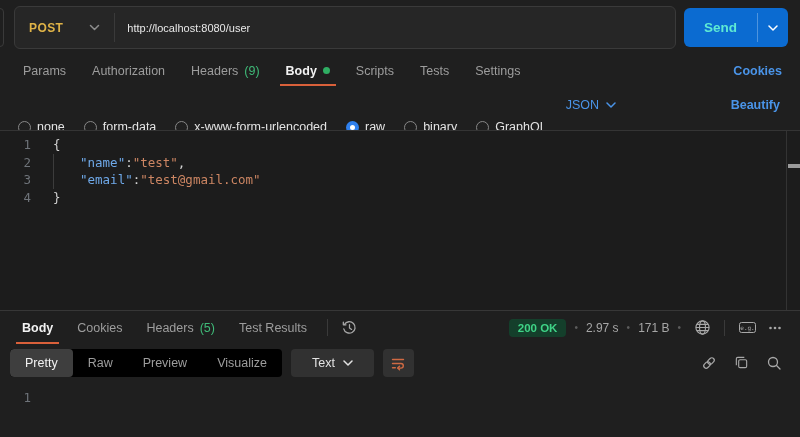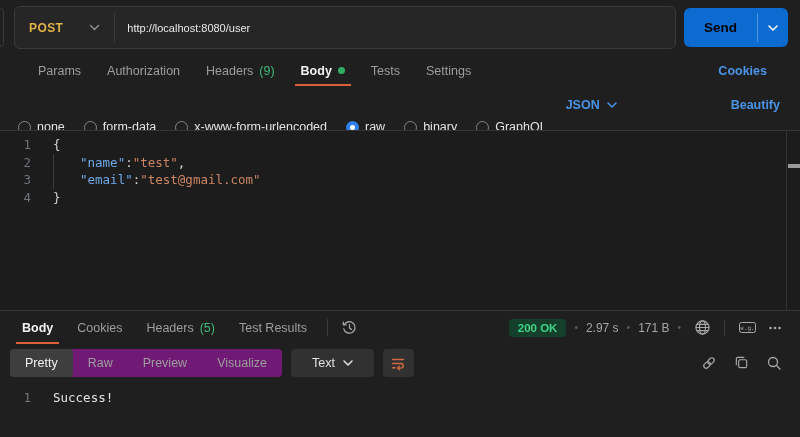--- a/index.html
+++ b/index.html
@@ -21,41 +21,41 @@
   }
   .method-select { display:flex; align-items:center; gap:26px; padding:0 14px 0 14px; cursor:pointer; }
   .method-label { font-size:12px; font-weight:bold; letter-spacing:.4px; color:#dfb347; }
   .chev { color:#8d8d8d; }
   .vsep { width:1px; background:#3a3a3a; margin:6px 0; }
   .url-input {
     flex:1; background:transparent; border:none; outline:none;
     color:#e8e8e8; font-size:11px; padding:0 12px; font-family:"Liberation Sans", sans-serif;
   }
   .send-group { display:flex; align-items:stretch; height:39px; background:#0b6bd1; border-radius:6px; overflow:hidden; }
-  .send-main { display:flex; align-items:center; padding:0 20px; color:#000000; font-size:13.5px; font-weight:bold; cursor:pointer; }
+  .send-main { display:flex; align-items:center; padding:0 20px; color:#5eead4; font-size:13.5px; font-weight:bold; cursor:pointer; }
   .send-sep { width:1px; background:rgba(255,255,255,.28); margin:5px 0; }
   .send-caret { width:30px; display:flex; align-items:center; justify-content:center; color:#fff; cursor:pointer; }
 
   
-  .req-tabs { display:flex; align-items:stretch; height:31px; padding:0 25px; font-size:12.5px; color:#9d9d9d; }
+  .req-tabs { display:flex; align-items:stretch; height:31px; padding:0 10px; font-size:12.5px; color:#9d9d9d; }
   .tab { display:flex; align-items:center; gap:6px; padding:0 6px; margin:0 7px; cursor:pointer; position:relative; white-space:nowrap; }
   .tab .count { color:#3fba78; }
   .tab.active { color:#f2f2f2; font-weight:bold; }
   .tab.active::after { content:""; position:absolute; left:0; right:0; bottom:0; height:2px; background:#d9603a; }
   .status-dot { width:7px; height:7px; border-radius:50%; background:#2fae63; }
   .spacer { flex:1; }
   .link-text { color:#4a94e8; font-size:12.5px; font-weight:bold; display:flex; align-items:center; cursor:pointer; }
   .req-tabs .link-text { margin-right:8px; }
 
   
   .body-type-row { display:flex; align-items:center; height:44px; padding:0 18px 6px 18px; gap:19px; font-size:12.5px; color:#e3e3e3; }
   .radio-opt { display:flex; align-items:center; gap:6px; cursor:pointer; white-space:nowrap;margin-top:44px; }
   .radio-circle { width:13px; height:13px; border-radius:50%; border:1.5px solid #878787; background:transparent; }
   .radio-circle.sel { border:4px solid #2f80ed; background:#ffffff; }
-  .fmt-dd { display:flex; align-items:center; gap:7px; color:#4a94e8; font-weight:bold; cursor:pointer; }
+  .fmt-dd { display:flex; align-items:center; gap:7px; color:#4a94e8; font-weight:normal; cursor:pointer; }
   .body-type-row .link-text { margin-right:2px; }
 
   
   .editor {
     position:relative; height:180px; border-top:1px solid #343434; background:#1c1c1c;
     font-family:"DejaVu Sans Mono", monospace; font-size:12.5px; padding-top:5px; cursor:text;
   }
   .code-line { display:flex; height:17.5px; line-height:17.5px; }
   .ln { width:31px; text-align:right; color:#6e7379; flex:none; }
   .code { padding-left:22px; white-space:pre; color:#d4d4d4; display:flex; }
@@ -70,21 +70,21 @@
   .resp-header { display:flex; align-items:stretch; height:33px; padding:0 10px; font-size:12.5px; color:#9d9d9d; }
   .resp-header .tab { margin:0 6px; }
   .vdiv { width:1px; background:#3a3a3a; margin:8px 8px; }
   .icon-btn { display:flex; align-items:center; justify-content:center; color:#a8a8a8; cursor:pointer; padding:0 5px; }
   .meta { display:flex; align-items:center; margin-right:2px; }
   .status-pill { background:#143f2b; color:#3fd487; font-size:11.5px; font-weight:bold; padding:3px 9px; border-radius:4px; white-space:nowrap; }
   .dot-sep { color:#5c5c5c; font-size:10px; margin:0 8px; }
   .meta-text { color:#a6a6a6; font-size:12px; white-space:nowrap; }
 
   .resp-toolbar { display:flex; align-items:center; height:37px; padding:0 10px; gap:9px; }
-  .seg-group { display:flex; align-items:stretch; height:28px; background:#701a75; border-radius:4px; overflow:hidden; }
+  .seg-group { display:flex; align-items:stretch; height:28px; background:#000000; border-radius:4px; overflow:hidden; }
   .seg { display:flex; align-items:center; padding:0 15px; font-size:12.5px; color:#9d9d9d; cursor:pointer; border-radius:4px; }
   .seg.active { background:#3e3e3e; color:#f2f2f2; }
   .text-dd { height:28px; display:flex; align-items:center; gap:8px; background:#313131; border-radius:4px; padding:0 21px; font-size:12.5px; color:#e3e3e3; cursor:pointer; }
   .wrap-btn { height:28px; width:31px; display:flex; align-items:center; justify-content:center; background:#313131; border-radius:4px; color:#d06a43; cursor:pointer; }
   .right-icons { display:flex; align-items:center; gap:17px; margin-left:auto; margin-right:8px; color:#b4b4b4; }
   .right-icons .icon-btn { padding:0; }
 
   .resp-body { font-family:"DejaVu Sans Mono", monospace; font-size:12.5px; padding-top:8px; height:56px; background:#1f1f1f; cursor:text; }
   .resp-body .code { color:#e4e4e4; }
 </style>
@@ -128,20 +128,23 @@
       <span>Authorization</span>
     </div>
   <div class="tab">
     <span>Headers</span>
     <span class="count">(9)</span>
   </div>
   <div class="tab active">
     <span>Body</span>
     <span class="status-dot"></span>
   </div>
+  <div class="tab">
+      <span>Scripts</span>
+    </div>
   <div class="tab">
       <span>Tests</span>
     </div>
   <div class="tab">
       <span>Settings</span>
     </div>
   <div class="spacer"></div>
   <div class="link-text">
       <span>Cookies</span>
     </div>
@@ -317,17 +320,16 @@
           <circle cx="7" cy="7" r="4.5"></circle>
           <path d="M10.5 10.5L14 14"></path>
         </svg>
       </span>
     </div>
   </div>
 
   <div class="resp-body">
     <div class="code-line">
       <span class="ln">1</span>
-      <span class="code">Success!</span>
     </div>
   </div>
 
 </div>
 
 </body></html>

